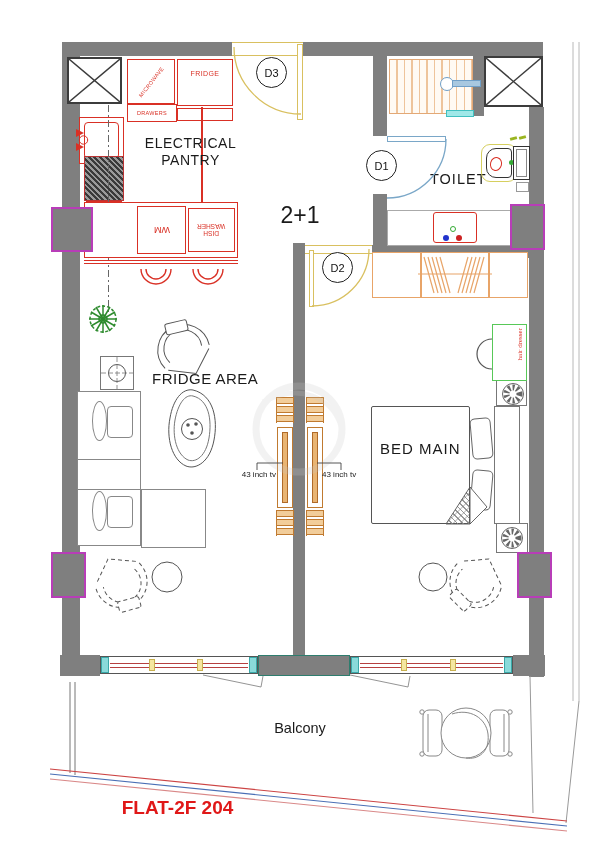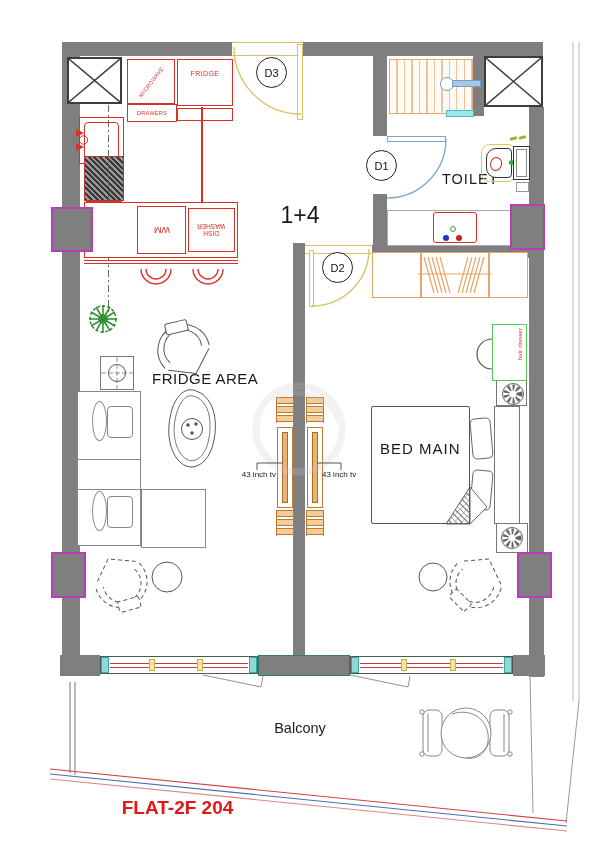--- a/index.html
+++ b/index.html
@@ -101,29 +101,33 @@
   <div class="red-box" style="left:137px;top:206px;width:49px;height:48px;border-width:1.5px;">
     <span style="font-size:9px;transform:rotate(180deg);">WM</span>
   </div>
   <div class="red-box" style="left:188px;top:208px;width:47px;height:44px;border-width:1.5px;">
     <span style="transform:rotate(180deg);line-height:7px;">
       <span style="display:block;font-size:6.5px;">DISH</span>
       <span style="display:block;font-size:6.5px;">WASHER</span>
     </span>
   </div>
 
-
-  <div class="txt" style="left:276px;top:202px;width:48px;text-align:center;font-size:23px;">1+4</div>
+  <div class="txt" style="left:138px;top:135px;width:105px;text-align:center;font-size:14px;line-height:17px;letter-spacing:.5px;">
+    <span style="display:block;">ELECTRICAL</span>
+    <span style="display:block;">PANTRY</span>
+  </div>
+
+  <div class="txt" style="left:276px;top:202px;width:48px;text-align:center;font-size:23px;">2+1</div>
 
   <div class="abs" style="left:389px;top:59px;width:84px;height:55px;border:1.5px solid #e3a876;background:repeating-linear-gradient(90deg,#fffaf3 0 6px,#eec49b 6px 7.5px);"></div>
   <div class="abs" style="left:440px;top:77px;width:14px;height:14px;border:1.5px solid #6f9fc8;border-radius:50%;background:#fff;z-index:3;"></div>
   <div class="abs" style="left:452px;top:80px;width:29px;height:7px;background:#a8c8e0;border:1px solid #6f9fc8;z-index:3;"></div>
   <div class="abs" style="left:446px;top:110px;width:28px;height:7px;background:#9fe8e8;border:1px solid #40c0c0;z-index:3;"></div>
 
-  <div class="txt" style="left:430px;top:171px;font-size:14.5px;letter-spacing:1px;margin-left:12px;">TOILET</div>
+  <div class="txt" style="left:430px;top:171px;font-size:14.5px;letter-spacing:1px;">TOILET</div>
 
   <div class="abs" style="left:481px;top:144px;width:36px;height:38px;border:1px solid #d6cf5f;border-radius:9px;"></div>
   <div class="abs" style="left:486px;top:148px;width:26px;height:30px;border:1.3px solid #333;border-radius:10px 4px 4px 10px;background:#fff;"></div>
   <div class="abs" style="left:490px;top:157px;width:12px;height:14px;border:1.2px solid #d93025;border-radius:50%;transform:rotate(15deg);"></div>
   <div class="abs" style="left:509px;top:160px;width:5px;height:5px;background:#33aa33;border-radius:50%;"></div>
   <div class="abs" style="left:513px;top:146px;width:17px;height:34px;border:1.3px solid #333;background:#fff;"></div>
   <div class="abs" style="left:516px;top:149px;width:11px;height:28px;border:1px solid #888;"></div>
   <div class="abs" style="left:510px;top:137px;width:7px;height:3px;background:#9ab520;transform:rotate(-15deg);"></div>
   <div class="abs" style="left:519px;top:136px;width:7px;height:3px;background:#9ab520;transform:rotate(-15deg);"></div>
   <div class="abs" style="left:516px;top:182px;width:13px;height:10px;border:1px solid #999;background:#fff;"></div>

